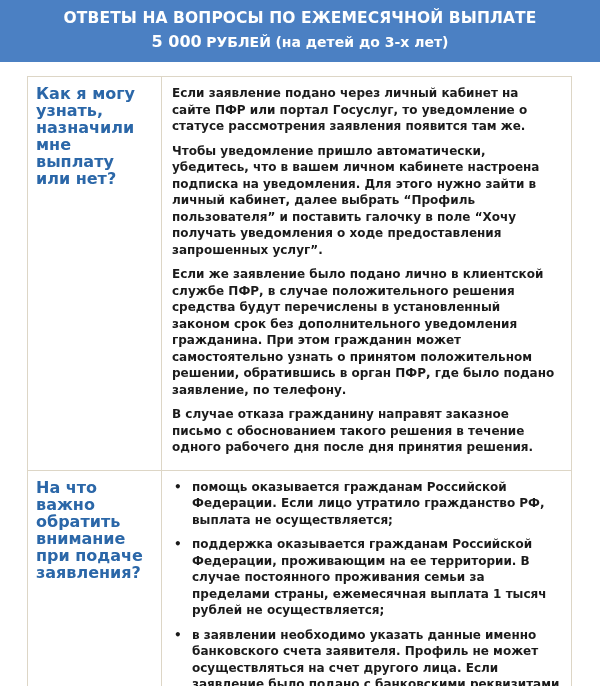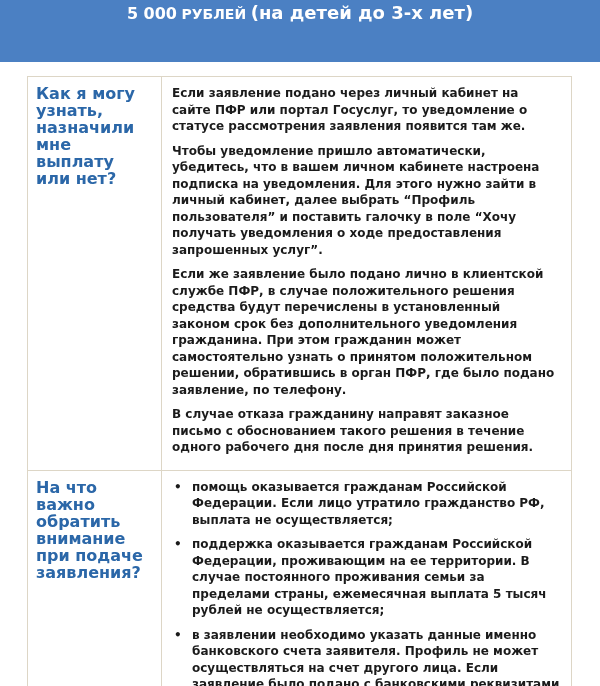--- a/index.html
+++ b/index.html
@@ -21,21 +21,21 @@
     font-size: 15.5px;
     letter-spacing: 0.1px;
     line-height: 22px;
   }
   .header .line2 {
     line-height: 26px;
     font-size: 13px;
   }
   .header .line2 .amount { font-size: 16px; }
   .header .line2 .unit { font-size: 14px; }
-  .header .line2 .note { font-size: 18px; }
+  .header .line2 .note { font-size: 14px; }
 
   table.qa {
     position: absolute;
     left: 27px; top: 76px;
     width: 545px;
     border-collapse: collapse;
     border: 1.5px solid #ddd6c6;
   }
   table.qa td {
     vertical-align: top;
@@ -67,20 +67,21 @@
   }
   ul.bullets li .dot {
     position: absolute; left: 2px; top: 0;
   }
   .subhead { margin: 14px 0 8px 0; }
 </style>
 </head>
 <body>
 
 <div class="header">
+  <div class="line1">ОТВЕТЫ НА ВОПРОСЫ ПО ЕЖЕМЕСЯЧНОЙ ВЫПЛАТЕ</div>
   <div class="line2">
     <span class="amount">5 000</span>
     <span class="unit">РУБЛЕЙ</span>
     <span class="note">(на детей до 3-х лет)</span>
   </div>
 </div>
 
 <table class="qa">
   <tbody>
       <tr>
@@ -94,21 +95,21 @@
       <p>В случае отказа гражданину направят заказное письмо с обоснованием такого решения в течение одного рабочего дня после дня принятия решения.</p>
     </td>
   </tr>
   <tr>
     <td class="q">
       <span>На что важно обратить внимание при подаче заявления?</span>
     </td>
     <td class="a">
       <ul class="bullets">
         <li><span class="dot">•</span><span>помощь оказывается гражданам Российской Федерации. Если лицо утратило гражданство РФ, выплата не осуществляется;</span></li>
-        <li><span class="dot">•</span><span>поддержка оказывается гражданам Российской Федерации, проживающим на ее территории. В случае постоянного проживания семьи за пределами страны, ежемесячная выплата 5 тысяч рублей не осуществляется;</span></li>
+        <li><span class="dot">•</span><span>поддержка оказывается гражданам Российской Федерации, проживающим на ее территории. В случае постоянного проживания семьи за пределами страны, ежемесячная выплата 1 тысяч рублей не осуществляется;</span></li>
         <li><span class="dot">•</span><span>в заявлении необходимо указать данные именно банковского счета заявителя. Профиль не может осуществляться на счет другого лица. Если заявление было подано с банковскими реквизитами другого лица, можно подать новое заявление со своими банковскими реквизитами.</span></li>
       </ul>
       <div class="subhead">Выплата не предоставления в следующих ситуациях:</div>
       <ul class="bullets">
         <li><span class="dot">•</span><span>при лишении или ограничении заявителя родительских прав в отношении ребенка;</span></li>
 
       </ul>
     </td>
   </tr>
 </tbody>

